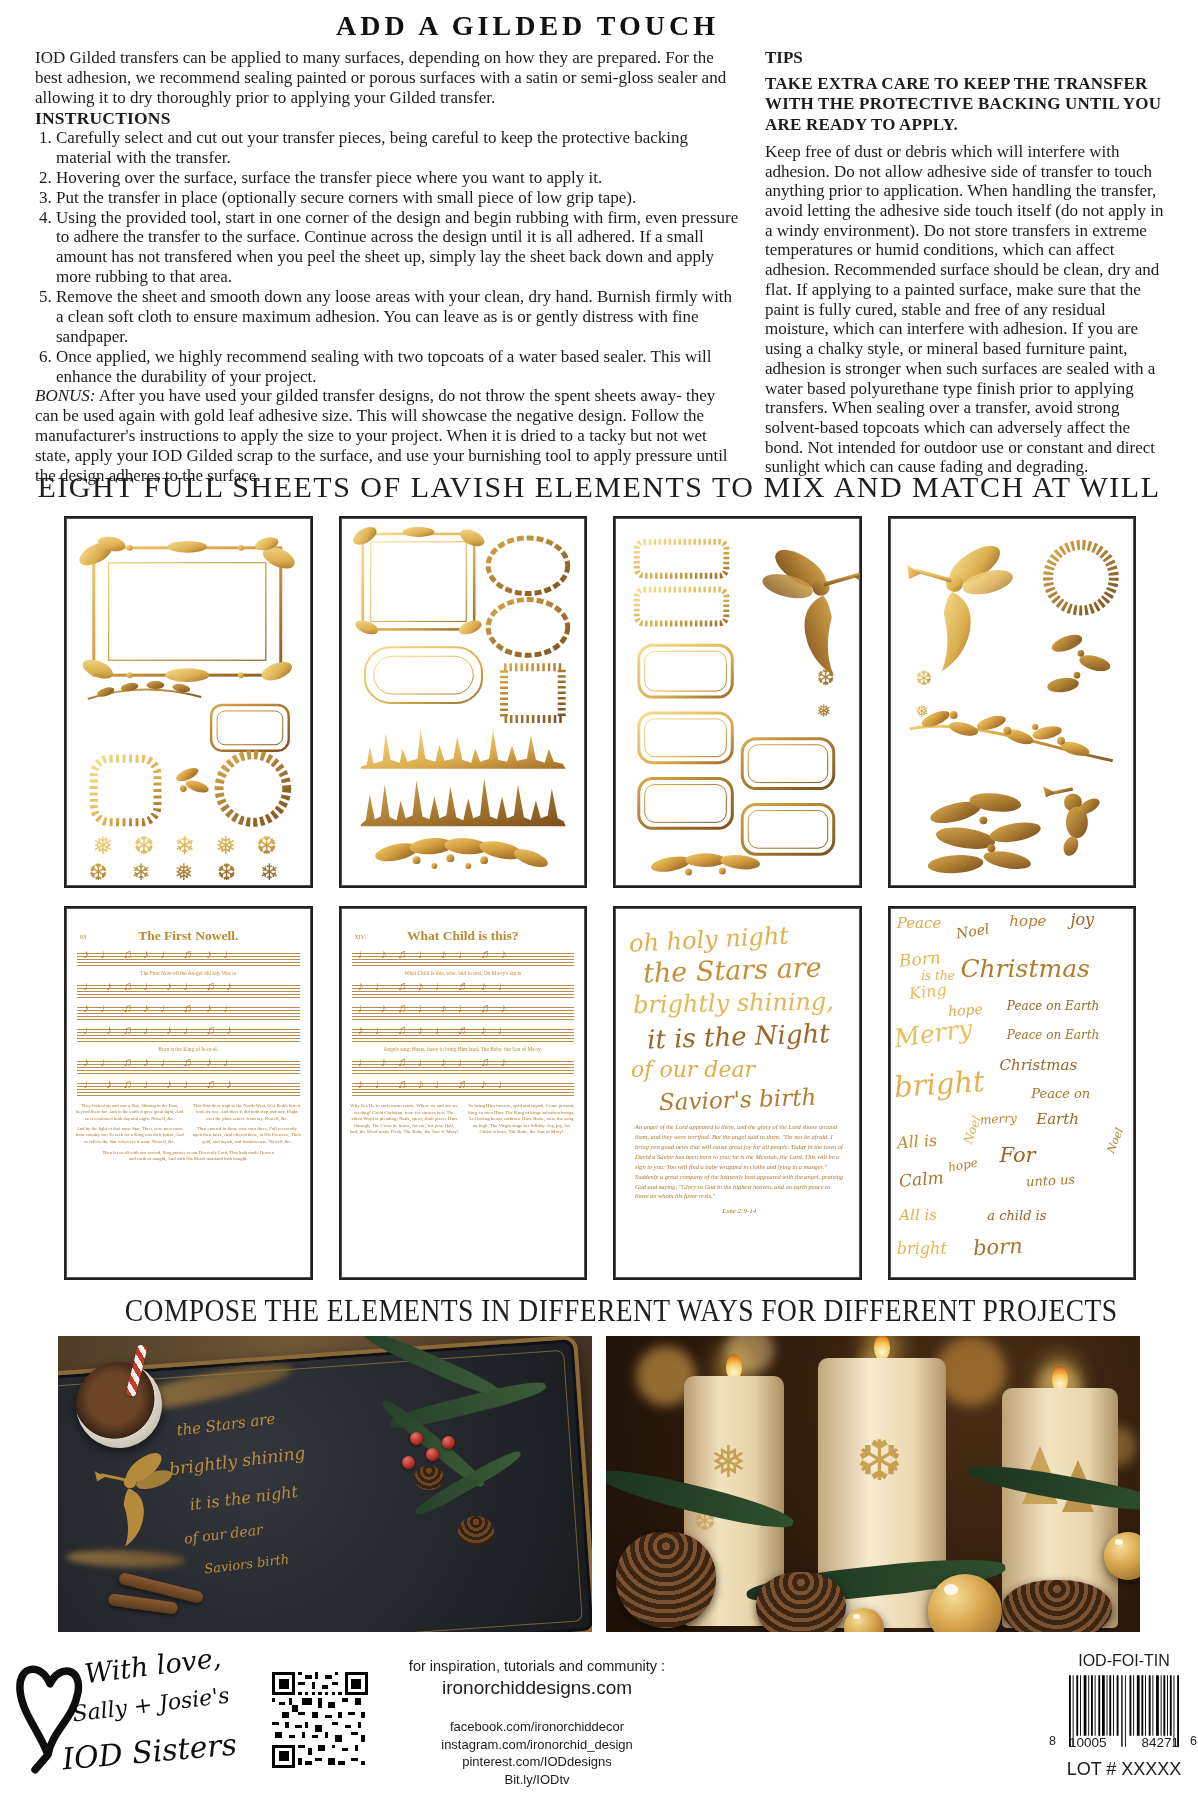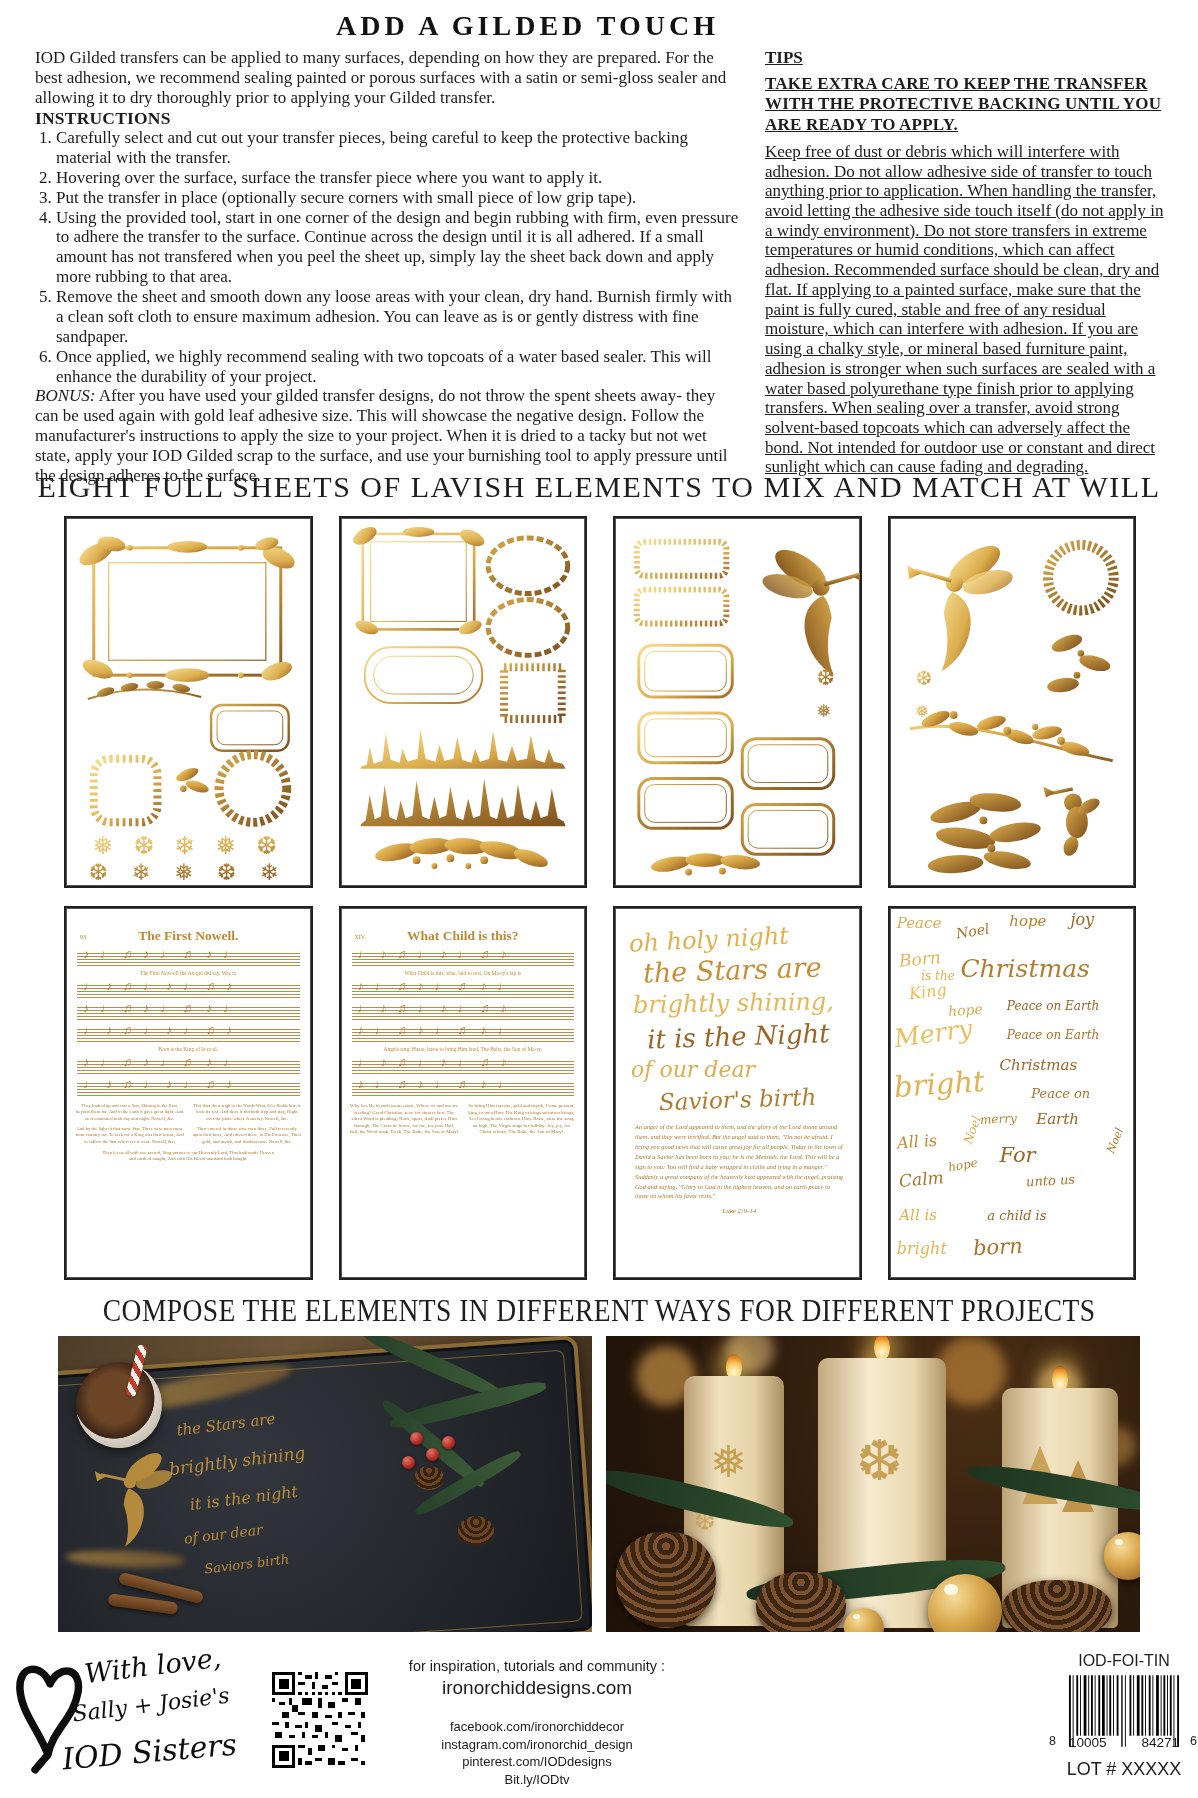--- a/index.html
+++ b/index.html
@@ -11,35 +11,35 @@
   }
   .sans { font-family:"Liberation Sans", sans-serif; }
 
   
   .page-title {
     position:absolute; top:10px; left:0; width:1055px; text-align:center;
     font-size:28px; font-weight:bold; letter-spacing:4px; color:#111;
   }
   .columns { position:absolute; top:48px; left:35px; width:1130px; display:flex; gap:24px; }
   .col-left { width:706px; font-size:17px; line-height:1.17; }
-  .col-right { width:400px; font-size:17px; line-height:1.16;text-decoration:underline; }
+  .col-right { width:400px; font-size:17px; line-height:1.16; }
   .col-left h2 { font-size:17.5px; letter-spacing:.2px; }
   .instr-list { list-style:decimal outside; padding-left:21px; }
   .instr-list li { margin:0; }
   .bonus i { font-style:italic; }
   .tips-head { font-size:17px; margin-bottom:6px; }
   .tips-warning { font-weight:bold; font-size:17px; line-height:1.2; margin-bottom:7px; letter-spacing:.2px; }
 
   
   .sheets-heading {
     position:absolute; top:470px; left:0; width:100%; text-align:center;
     font-size:30px; letter-spacing:1.5px; color:#1e1e1e; font-weight:400;
   }
   .compose-heading {
-    position:absolute; top:1292px; left:0; width:100%; text-align:center; white-space:nowrap;
+    position:absolute; top:1292px; left:0; width:100%; text-align:right; white-space:nowrap;
   }
   .compose-heading span { display:inline-block; font-size:32px; font-weight:500; letter-spacing:.5px; transform:scaleX(.86); transform-origin:center; color:#1e1e1e; }
 
   
   .sheet-row { position:absolute; left:64px; width:1072px; display:grid; grid-template-columns:repeat(4,1fr); gap:26px; }
   .row1 { top:516px; height:372px; }
   .row2 { top:906px; height:374px; }
   .sheet {
     position:relative; background:#fff; border:2px solid #202020; overflow:hidden;
     box-shadow:0 0 0 1px #555 inset;

